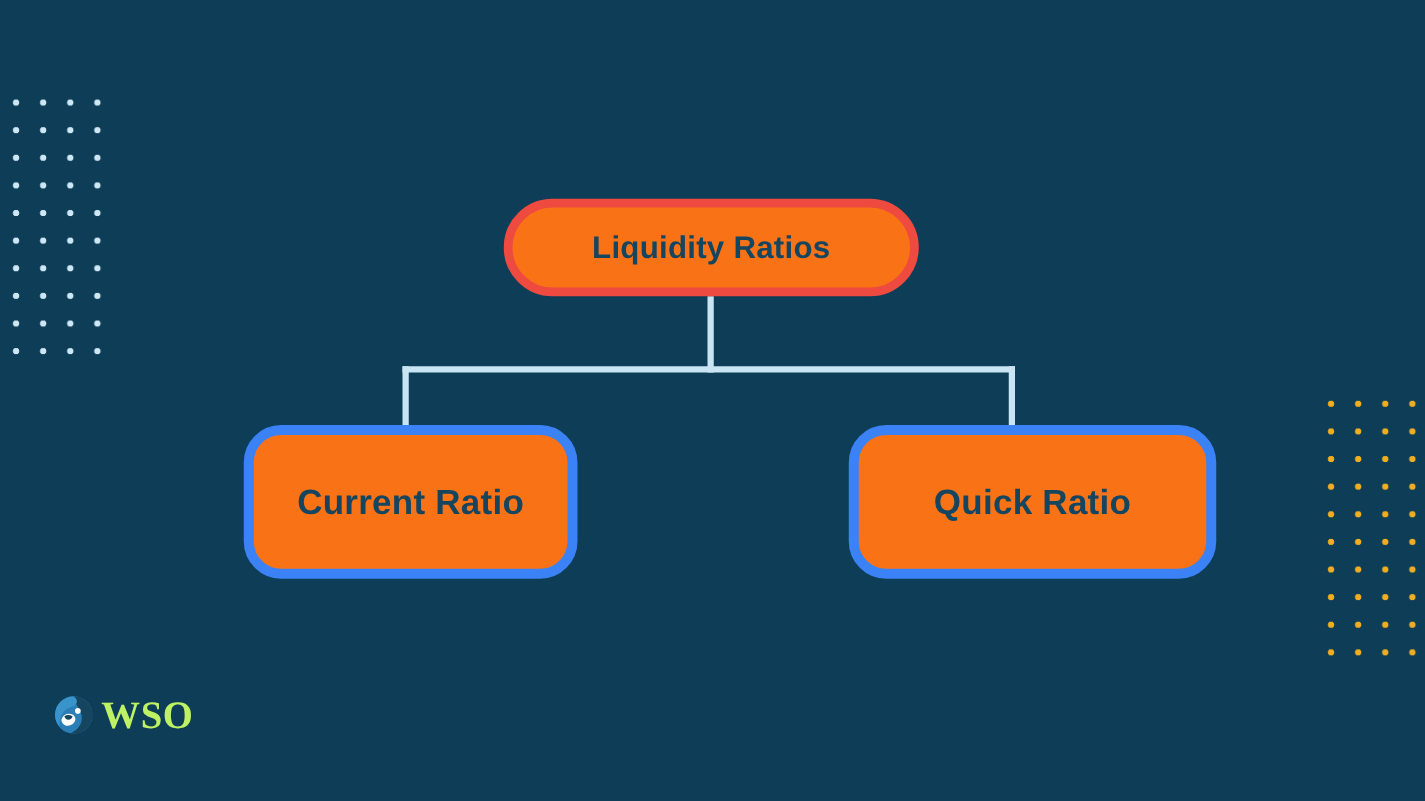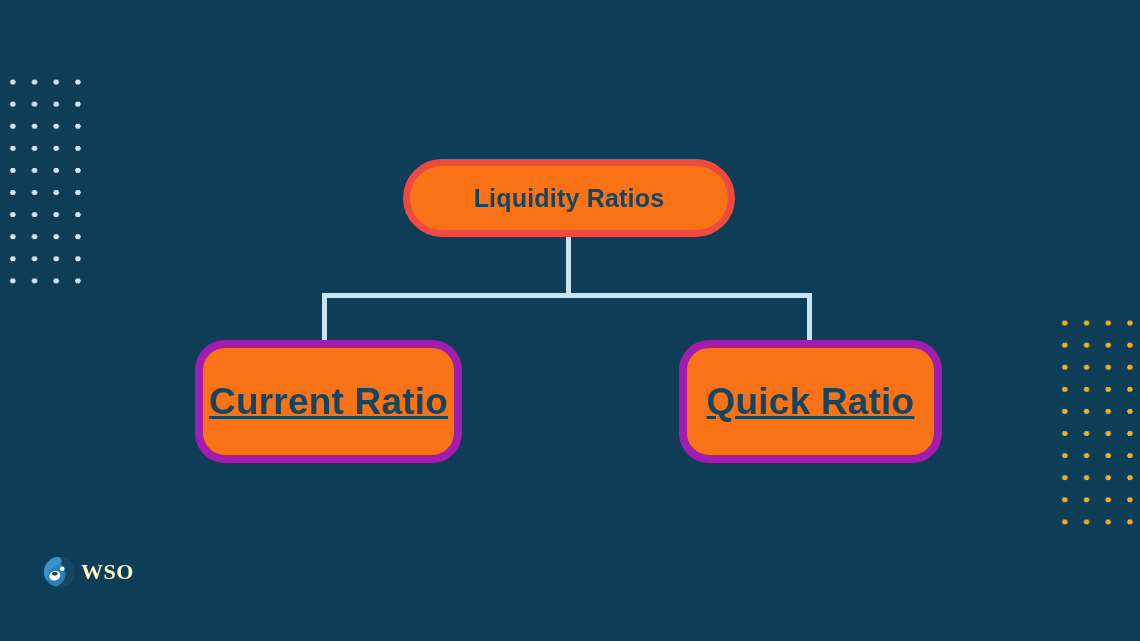--- a/index.html
+++ b/index.html
@@ -60,48 +60,47 @@
     left: 403px;
     top: 159px;
     width: 332px;
     height: 78px;
     border: 7px solid #ee4a40;
     border-radius: 39px;
     font-size: 25px;
     letter-spacing: 0.2px;
   }
   .node-child {
-    border: 8px solid #a21caf;
+    border: 8px solid #3b82f6;
     border-radius: 30px;
-    font-size: 37px;
+    font-size: 28px;
     letter-spacing: 0.2px;
-    text-decoration: underline;
   }
   .node-current { left: 195px; top: 340px; width: 267px; height: 123px; }
-  .node-quick   { left: 679px; top: 340px; width: 263px; height: 123px; }
+  .node-quick   { left: 679px; top: 340px; width: 294px; height: 123px; }
 
   
   .brand {
     position: absolute;
     left: 44px;
     top: 557px;
     display: flex;
     align-items: center;
     gap: 7px;
   }
   .brand-icon {
     width: 30px;
     height: 30px;
     display: block;
   }
   .brand-text {
-    color: #fef9c3;
+    color: #bef264;
     font-family: "Liberation Serif", serif;
     font-weight: bold;
-    font-size: 22px;
+    font-size: 31px;
     line-height: 30px;
     letter-spacing: 0.5px;
   }
 </style>
 </head>
 <body>
 
 <div id="canvas">
 
   <div class="dot-grid left"></div>

